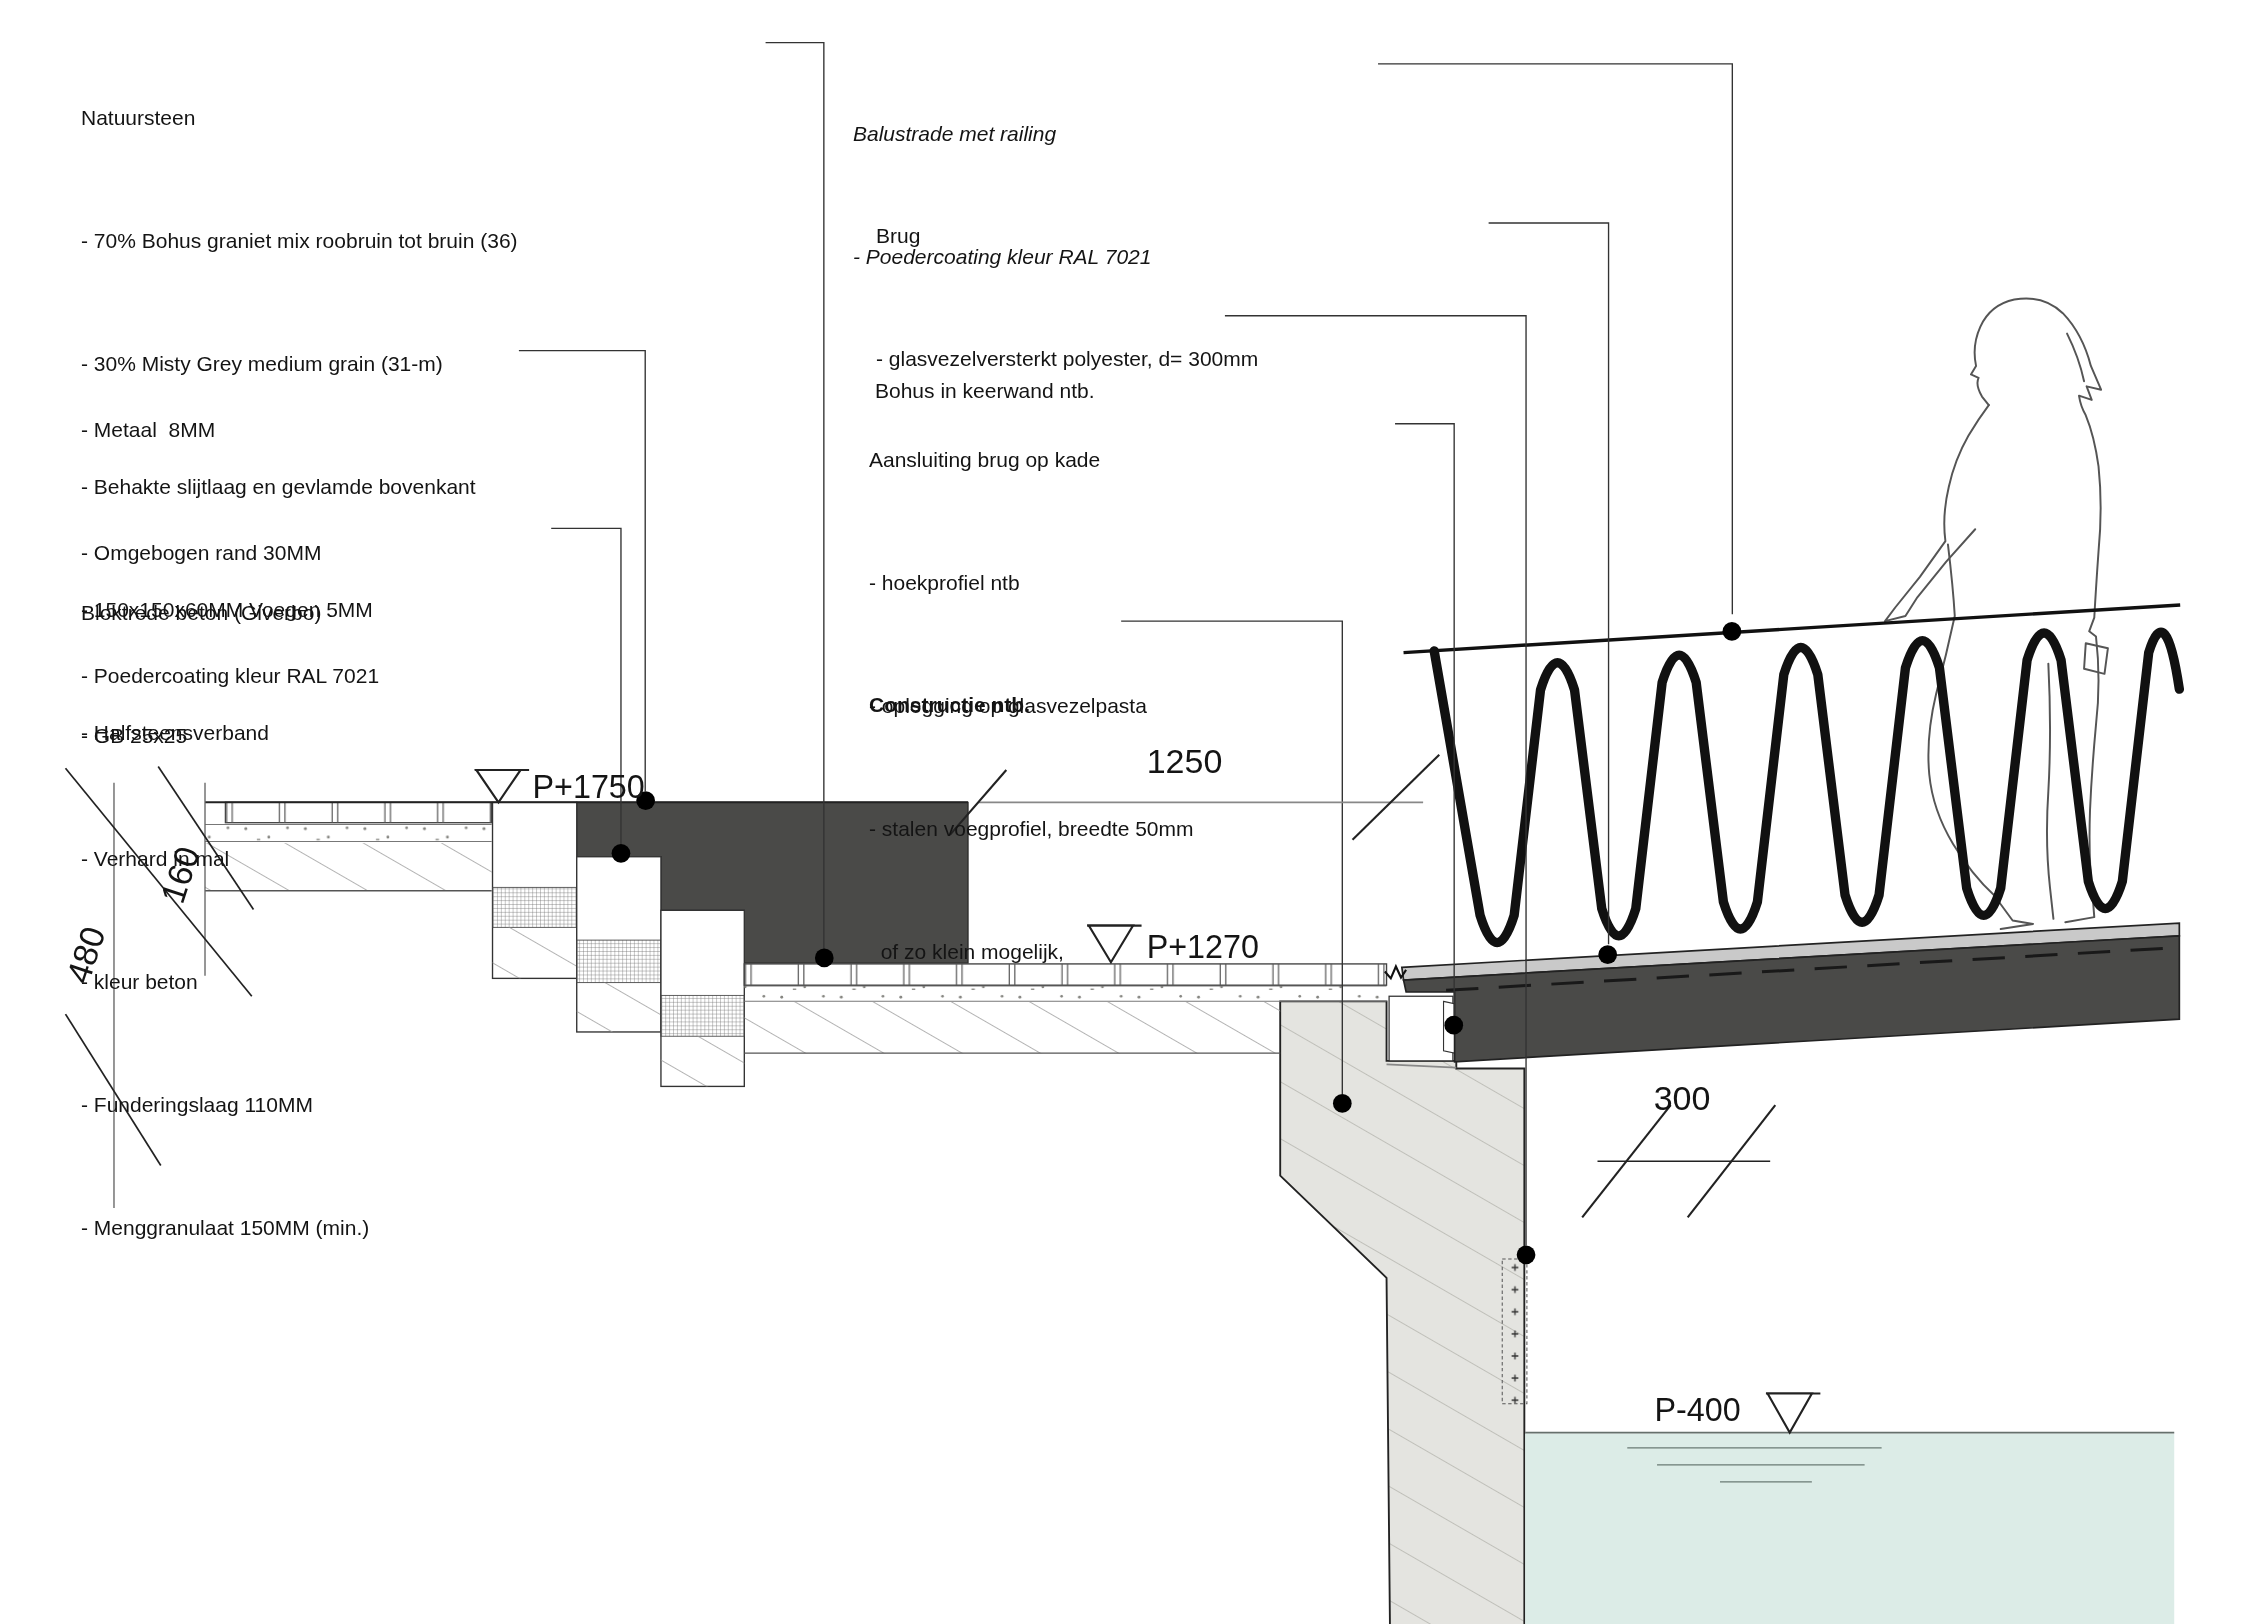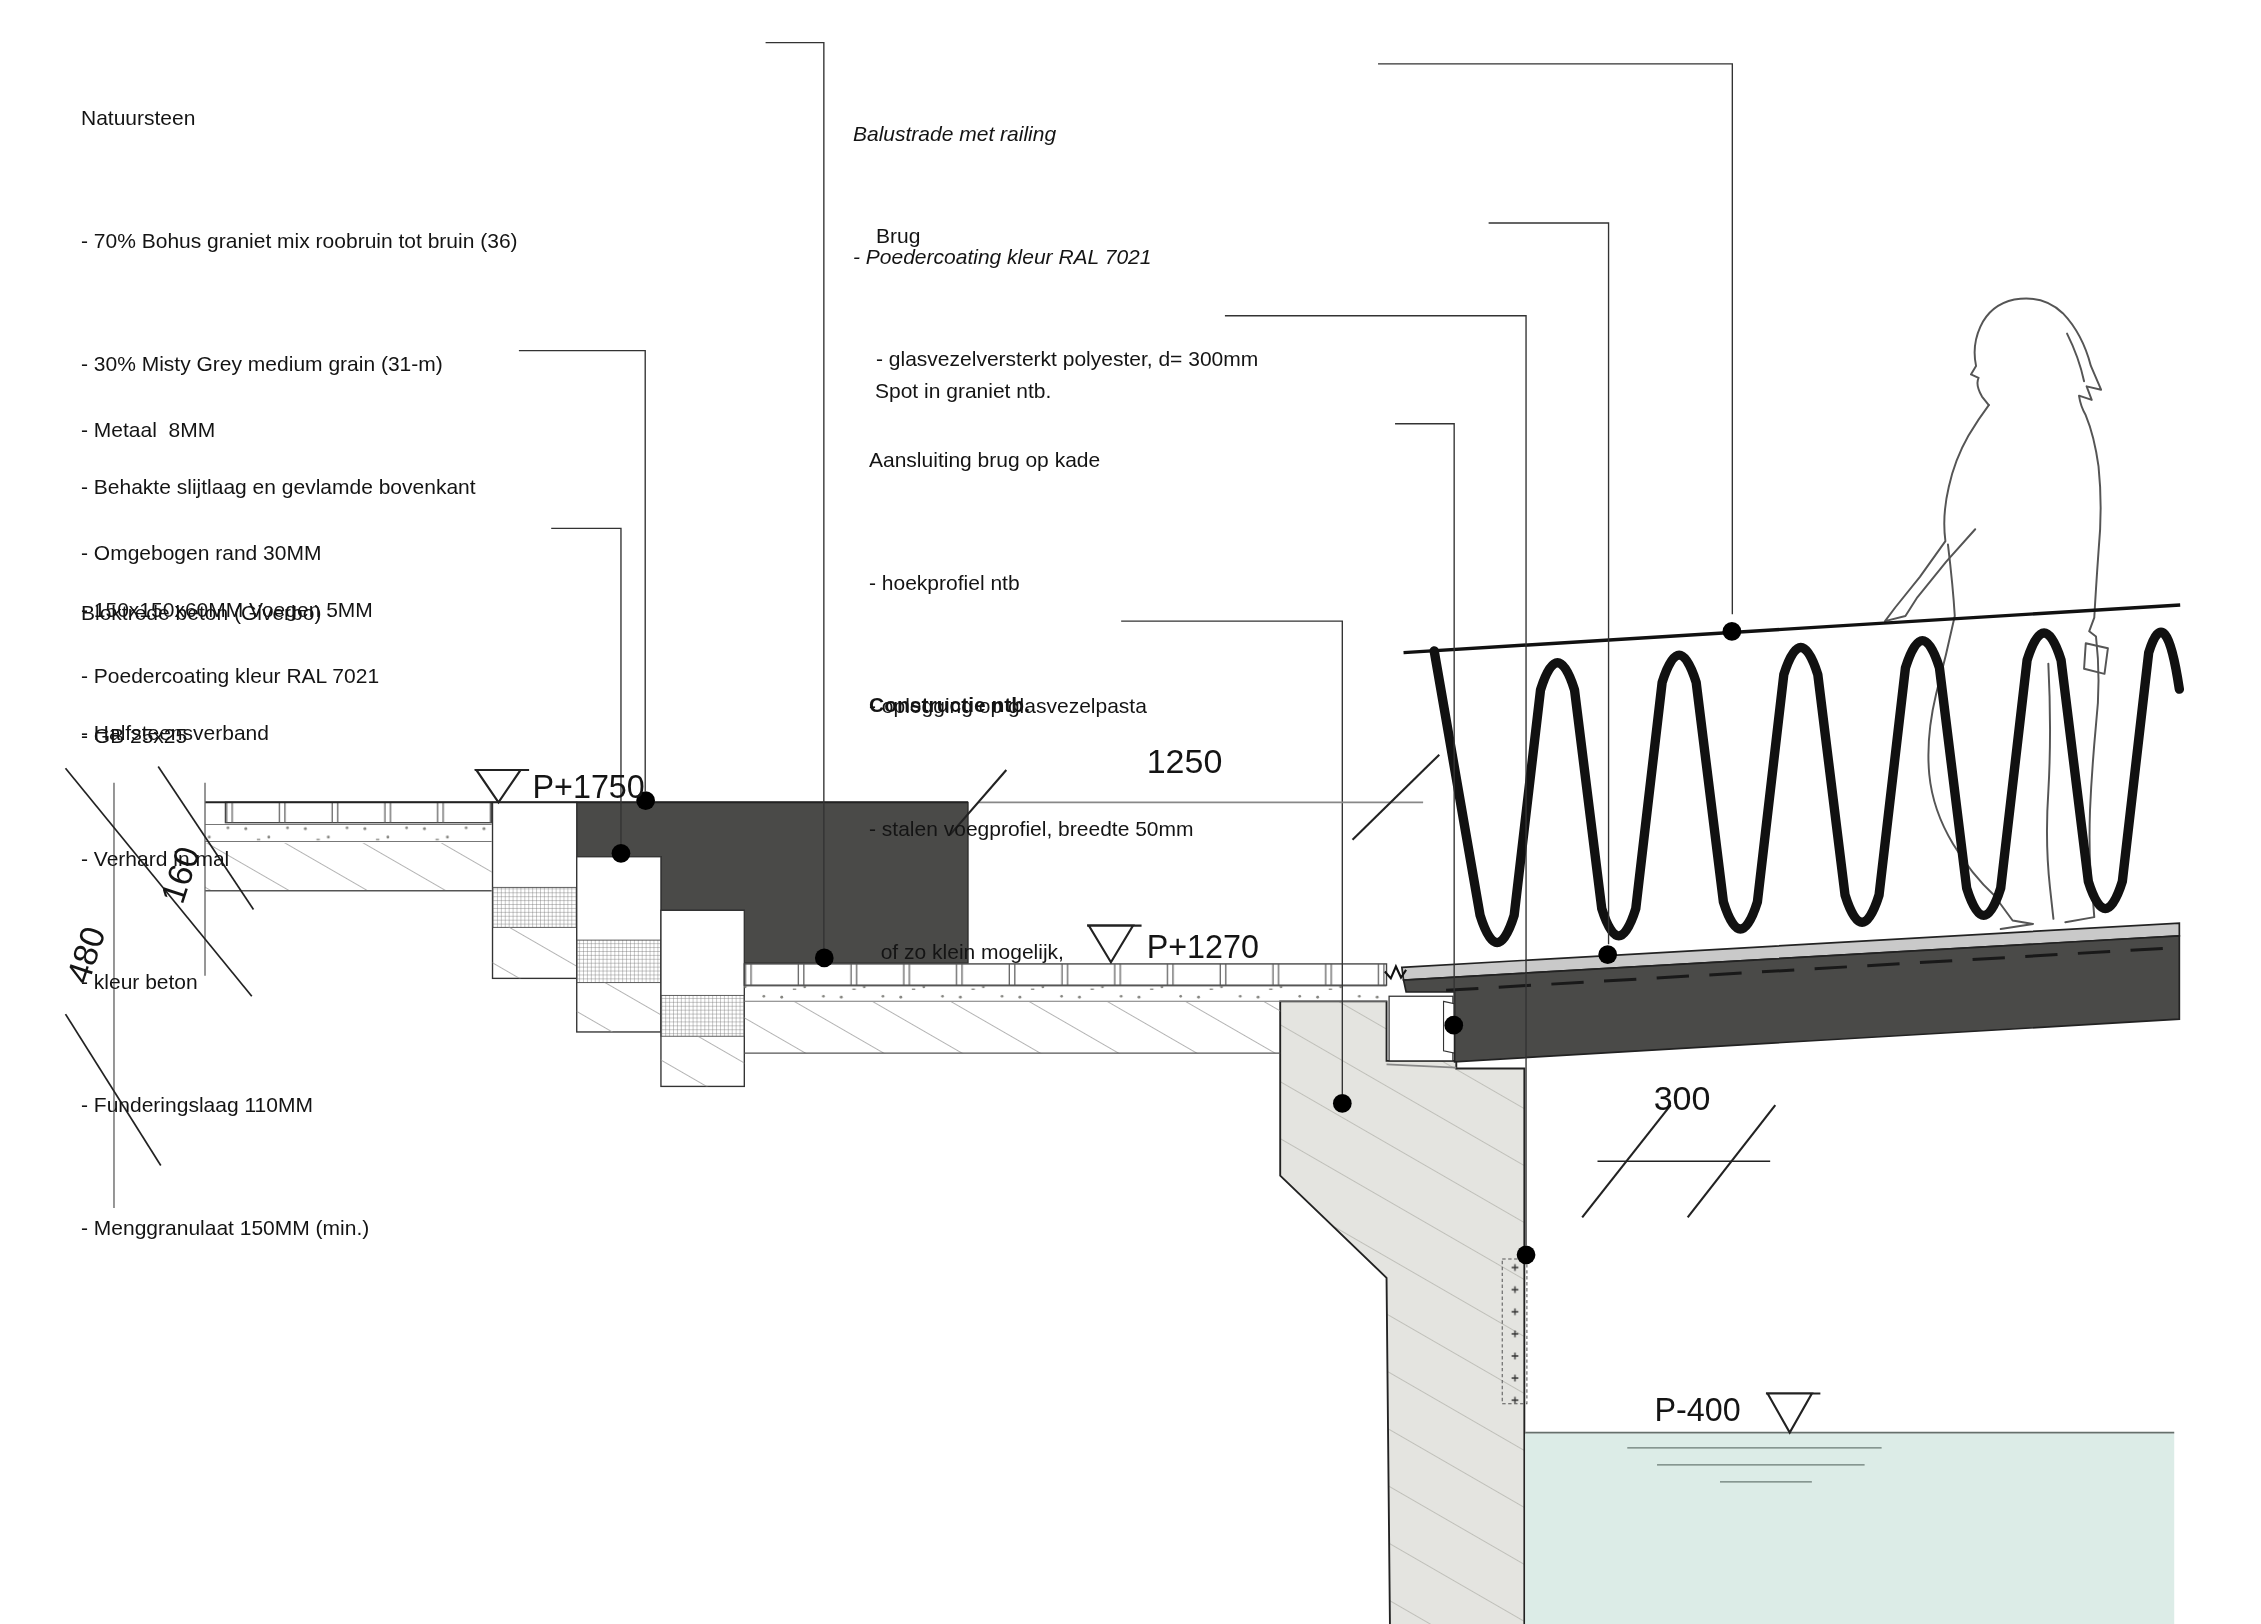--- a/index.html
+++ b/index.html
@@ -209,21 +209,21 @@
   <div>Balustrade met railing</div>
   <div>- Poedercoating kleur RAL 7021</div>
 </div>
 
 <div class="ann" style="left:876px;top:133px;">
   <div>Brug</div>
   <div>- glasvezelversterkt polyester, d= 300mm</div>
 </div>
 
 <div class="ann" style="left:875px;top:288px;">
-  <div>Spot in graniet ntb.</div>
+  <div>Bohus in keerwand ntb.</div>
 </div>
 
 <div class="ann" style="left:869px;top:357px;">
   <div>Aansluiting brug op kade</div>
   <div>- hoekprofiel ntb</div>
   <div>- oplegging op glasvezelpasta</div>
   <div>- stalen voegprofiel, breedte 50mm</div>
   <div>  of zo klein mogelijk,</div>
 </div>
 

